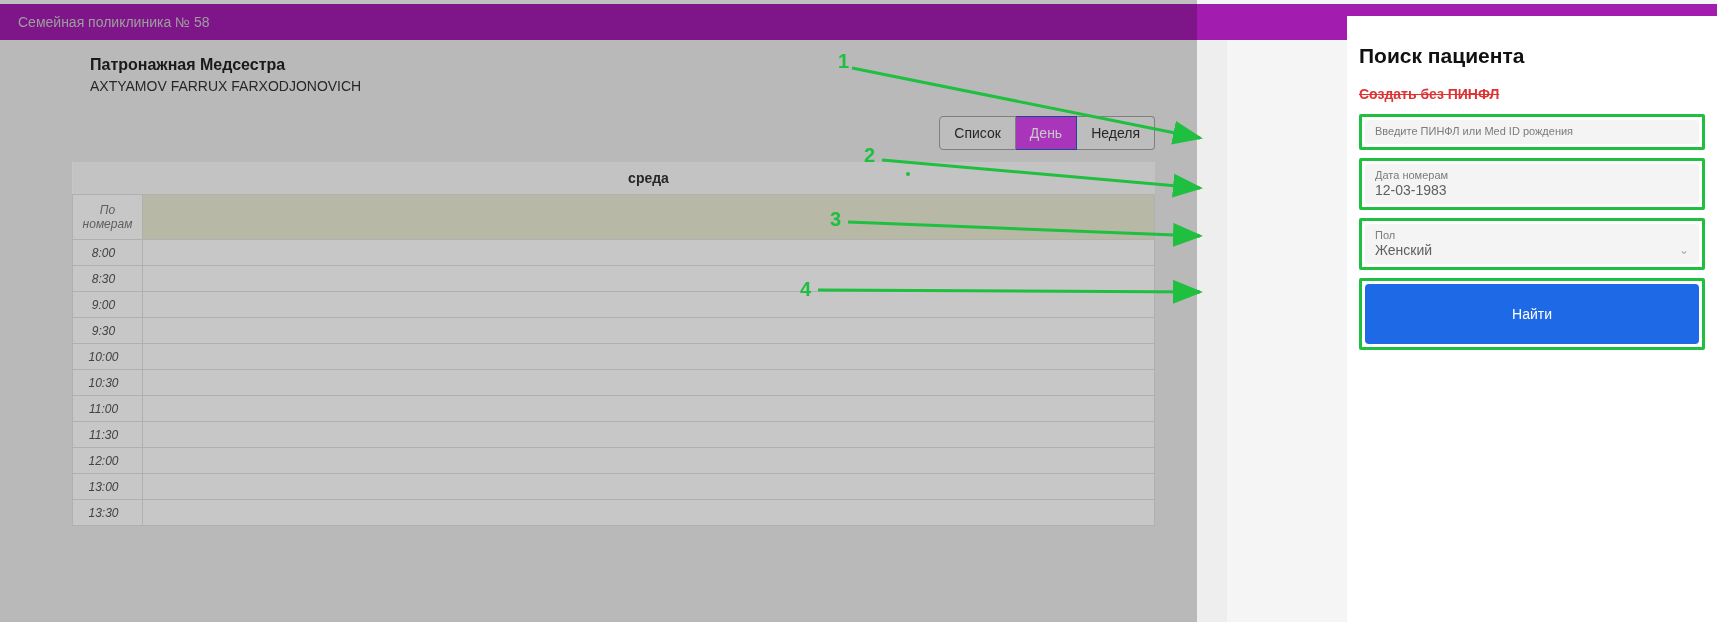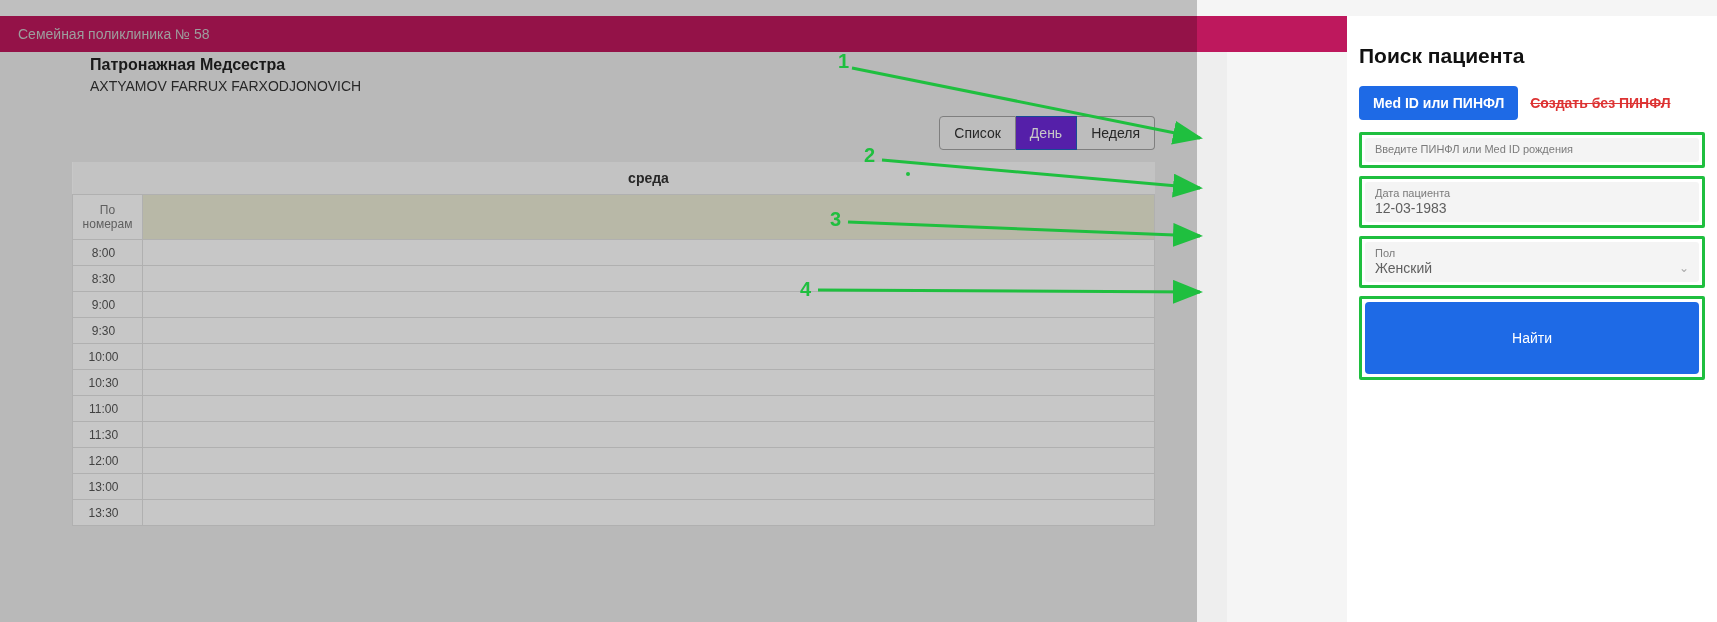--- a/index.html
+++ b/index.html
@@ -15,23 +15,23 @@
     position: absolute;
     left: 0; top: 0;
     width: 1197px;
     height: 622px;
     background: rgba(0,0,0,0.22);
     z-index: 50;
     pointer-events: none;
   }
   .topbar {
     position: absolute;
-    left: 0; top: 16px; right: 0;
+    left: 0; top: 4px; right: 0;
     height: 36px;
-    background: #be185d;
+    background: #a21caf;
     color: #c9c9c9;
     font-size: 14px;
     display: flex;
     align-items: center;
     padding-left: 18px;
     z-index: 10;
   }
   .main-area {
     position: absolute;
     left: 0; top: 36px;
@@ -66,21 +66,21 @@
     border: 1px solid #a3a3a3;
     background: #f2f2f2;
     font-size: 14px;
     cursor: pointer;
     color: #333;
   }
   .view-tab.first { border-radius: 4px 0 0 4px; }
   .view-tab.last  { border-radius: 0 4px 4px 0; border-left: none; }
   .view-tab.mid   { border-left: none; }
   .view-tab.active {
-    background: #6d28d9;
+    background: #d946ef;
     color: #fff;
     border-color: #1e5fc2;
   }
   .calendar {
     width: 100%;
     border-collapse: collapse;
     background: #fff;
   }
   .calendar th.day-head {
     font-size: 14px;
@@ -91,20 +91,21 @@
     background: #fafafa;
   }
   .calendar th.blank-head {
     width: 70px;
     background: #fafafa;
   }
   .calendar td {
     border: 1px solid #e2e2e2;
     height: 26px;
     font-size: 12px;
+    font-style: italic;
   }
   .calendar td.time-cell {
     width: 70px;
     text-align: center;
     padding-right: 8px;
     color: #555;
     font-size: 12px;
   }
   .calendar td.span-cell {
     position: relative;
@@ -194,21 +195,21 @@
     border: 3px solid #1fbf3f;
     border-radius: 2px;
     padding: 3px;
     margin-top: 4px;
   }
   .find-btn {
     background: #1e6ae6;
     color: #fff;
     text-align: center;
     font-size: 14px;
-    padding: 28px 0;
+    padding: 22px 0;
     border-radius: 4px;
     cursor: pointer;
   }
 
   
   .annot-layer {
     position: absolute;
     left: 0; top: 0; right: 0; bottom: 0;
     pointer-events: none;
     z-index: 200;
@@ -293,33 +294,32 @@
     </tbody>
   </table>
 </div>
 
 <div class="overlay-dim"></div>
 
 <div class="side-panel">
   <div class="panel-title">Поиск пациента</div>
 
   <div class="panel-tabs">
-    <div class="panel-tab-active">Med ID или ПИНФЛ</div>
     <div class="panel-tab-strike">Создать без ПИНФЛ</div>
   </div>
 
   <div class="field-box">
     <div class="field-inner">
       <div class="field-label">Введите ПИНФЛ или Med ID рождения</div>
     </div>
   </div>
 
   <div class="field-box">
     <div class="field-inner">
-      <div class="field-label">Дата пациента</div>
+      <div class="field-label">Дата номерам</div>
       <div class="field-value">
           <span>12-03-1983</span>
         </div>
     </div>
   </div>
 
   <div class="field-box">
     <div class="field-inner">
       <div class="field-label">Пол</div>
       <div class="field-value">

